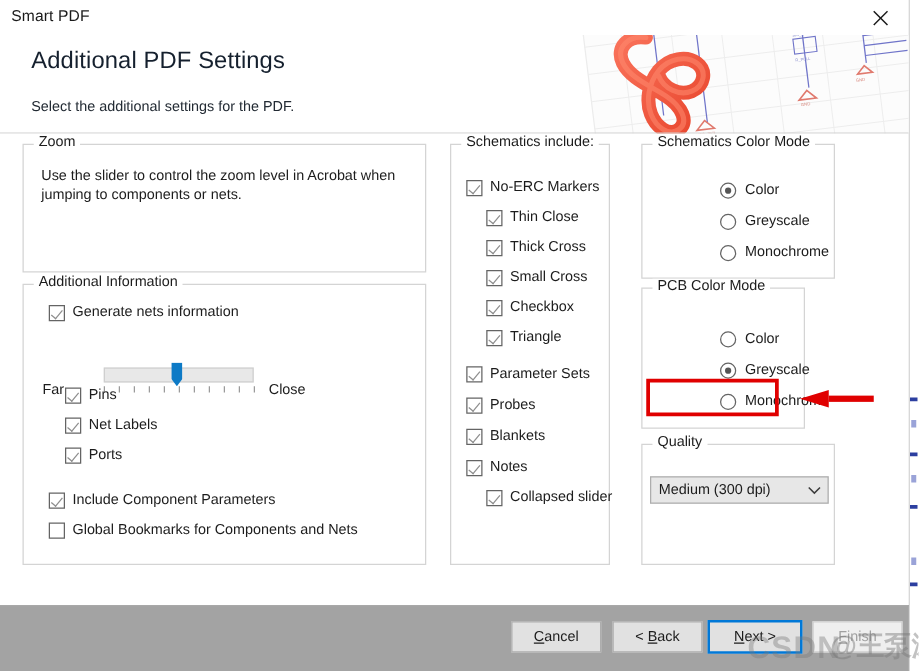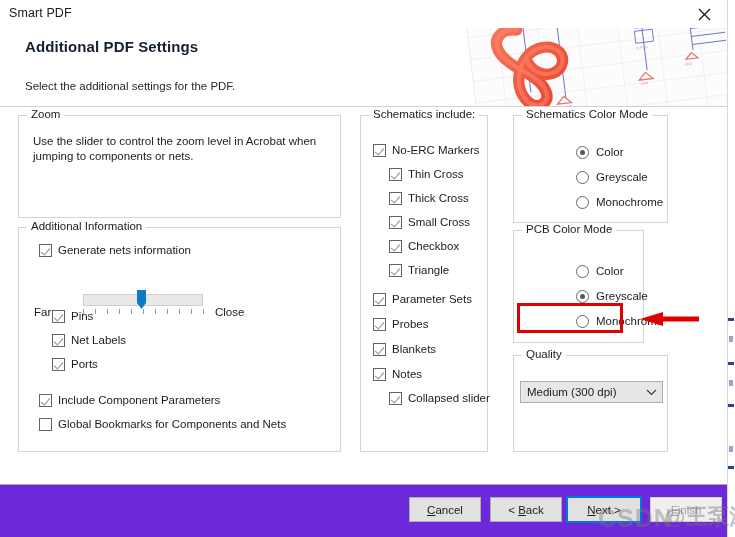--- a/index.html
+++ b/index.html
@@ -67,22 +67,22 @@
   .banner {
     position: absolute;
     left: 0; top: 28px;
     width: 727px; height: 79px;
     background: #ffffff;
     overflow: hidden;
   }
   .banner-title {
     position: absolute;
     left: 25px; top: 10px;
-    font-size: 15px;
-    font-weight: bold;
+    font-size: 19px;
+    font-weight: normal;
     color: #15202e;
     letter-spacing: .1px;
   }
   .banner-sub {
     position: absolute;
     left: 25px; top: 32px;
     font-size: 11.5px;
     color: #222a33;
     margin-top: 20px;
   }
@@ -227,21 +227,21 @@
   .combo-arrow {
     width: 22px;
     display: flex; align-items: center; justify-content: center;
   }
 
   
   .footer {
     position: absolute;
     left: 0; top: 484px;
     width: 727px; height: 53px;
-    background: #6d28d9;
+    background: #a3a3a3;
     border-top: 1px solid #a8a8a8;
   }
   .btn {
     position: absolute;
     top: 12px;
     height: 25px;
     background: #e1e1e1;
     border: 1px solid #adadad;
     display: flex; align-items: center; justify-content: center;
     font-size: 11.5px;
@@ -457,21 +457,21 @@
 
       <div class="gb" style="left:360px; top:8px; width:128px; height:337px;">
         <span class="gb-legend">Schematics include:</span>
 
         <div class="cb-row" style="left:12px; top:26px;align-items:center;">
           <span class="cbox checked"></span>
           <span class="cb-label">No-ERC Markers</span>
         </div>
         <div class="cb-row" style="left:28px; top:50px;">
           <span class="cbox checked"></span>
-          <span class="cb-label">Thin Cross</span>
+          <span class="cb-label">Thin Close</span>
         </div>
         <div class="cb-row" style="left:28px; top:74px;">
           <span class="cbox checked"></span>
           <span class="cb-label">Thick Cross</span>
         </div>
         <div class="cb-row" style="left:28px; top:98px;">
           <span class="cbox checked"></span>
           <span class="cb-label">Small Cross</span>
         </div>
         <div class="cb-row" style="left:28px; top:122px;">

